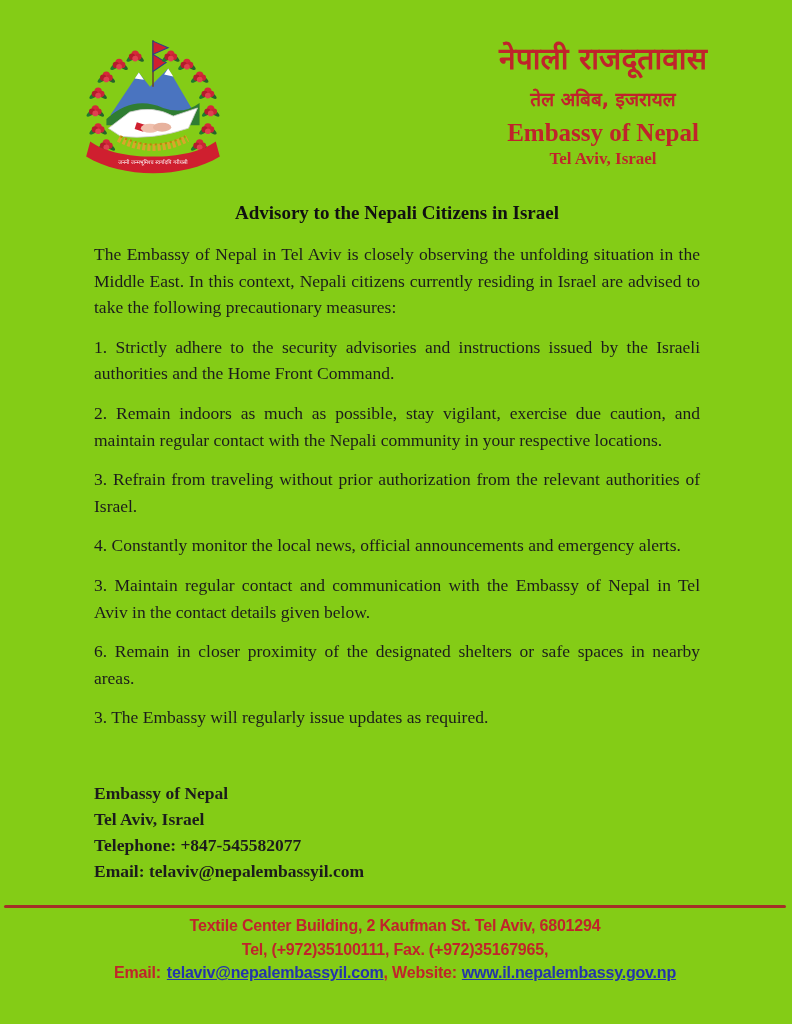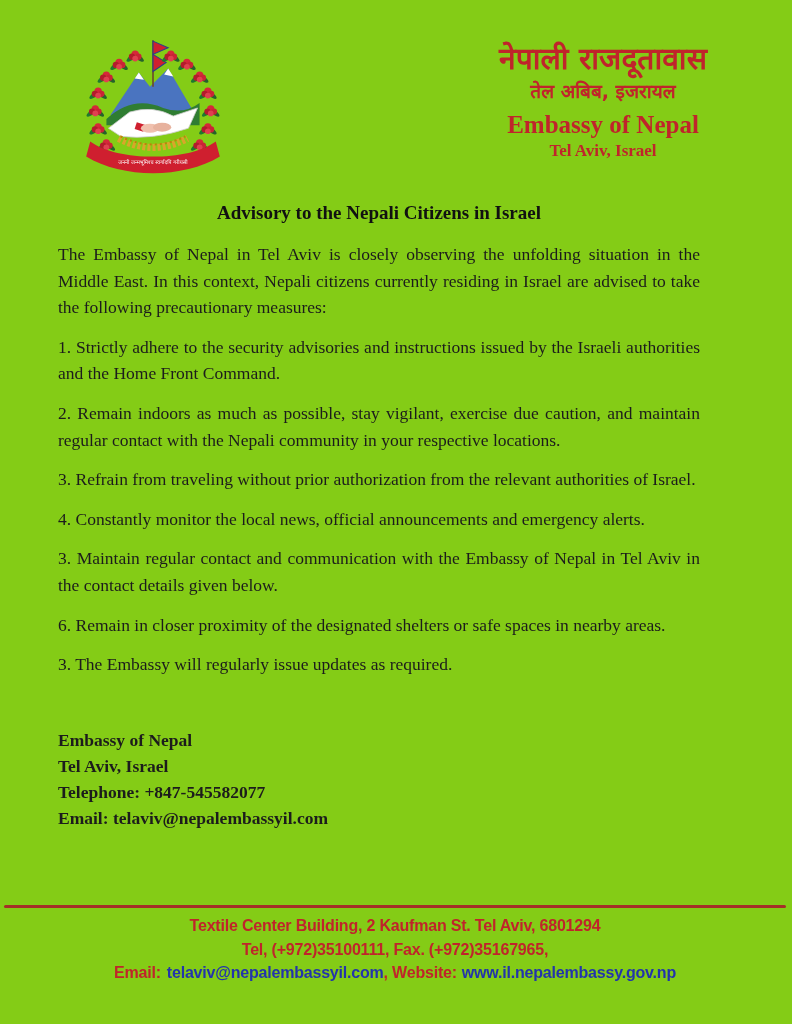--- a/index.html
+++ b/index.html
@@ -15,44 +15,44 @@
     overflow: hidden;
   }
   
   .header { position: relative; height: 194px; }
   .logo { position: absolute; left: 72px; top: 32px; width: 162px; height: 156px; }
   .header-text {
     position: absolute; left: 420px; top: 42px; width: 366px;
     text-align: center; color: var(--accent_red, #c0242b);
   }
   .np-title  { font-size: 30px; font-weight: bold; font-family: "DejaVu Sans", sans-serif; line-height: 1.15; }
-  .np-sub    { font-size: 19px; font-weight: bold; font-family: "DejaVu Sans", sans-serif; margin-top: 1px; }
+  .np-sub    { font-size: 19px; font-weight: bold; font-family: "DejaVu Sans", sans-serif; margin-top: 9px; }
   .en-title  { font-size: 25px; font-weight: bold; margin-top: 7px; line-height: 1.1; }
   .en-sub    { font-size: 17px; font-weight: bold; margin-top: 3px; }
   
-  .doc { padding: 0 92px 0 58px; }
+  .doc { padding: 0 92px 0 94px; }
   .doc-title {
     text-align: center; font-weight: bold; font-size: 19px;
     margin: 8px 0 17px 0; color: #111;
   }
   .para {
     font-size: 17.5px; line-height: 26.6px;
     text-align: justify; margin-bottom: 13px; color: #1c1c1c;
   }
   .signature { margin-top: 49px; font-weight: bold; font-size: 17.5px; line-height: 26px; }
   
   .footer { position: absolute; left: 0; right: 2px; top: 905px; }
   .footer-rule { height: 3px; margin: 0 4px; background: var(--rule_red, #a43028); border-radius: 2px; }
   .footer-lines {
     margin-top: 6px; text-align: center;
     font-family: "Liberation Sans", sans-serif; font-weight: bold;
     font-size: 16px; line-height: 23.5px; letter-spacing: -0.2px;
     color: var(--accent_red, #c0242b);
   }
-  .flink { color: var(--link_blue, #2334ac); cursor: pointer; text-align: center; }
+  .flink { color: var(--link_blue, #2334ac); text-decoration: underline; cursor: pointer; text-align: center; }
   .flabel { margin-right: 6px; }
   .fsep { margin-right: 5px; }
 </style>
 </head>
 <body>
 
 <div class="page">
 
   <div class="header">
 

